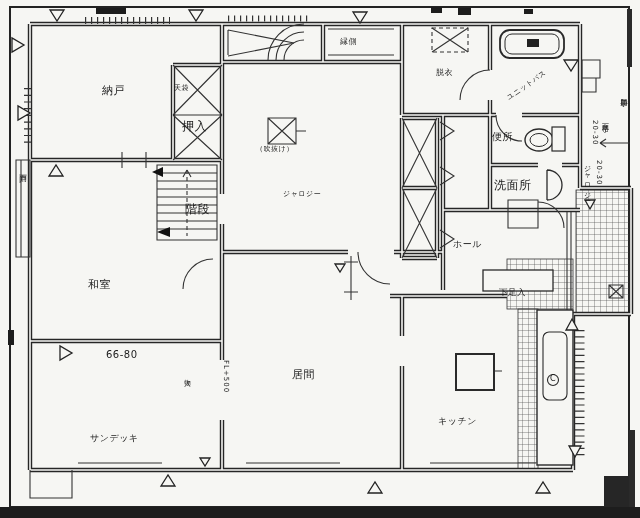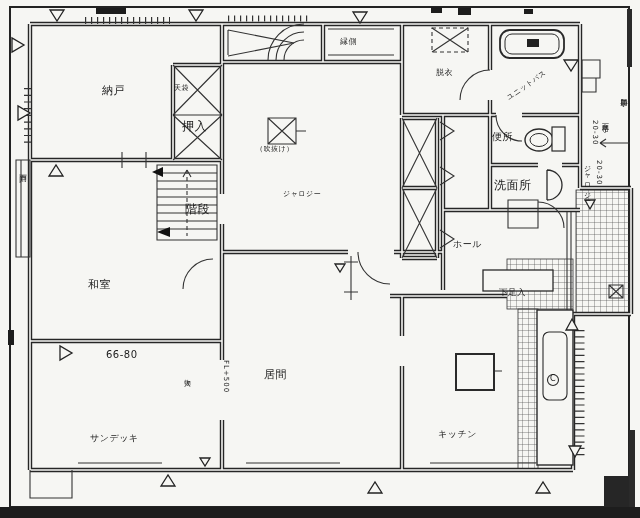--- a/index.html
+++ b/index.html
@@ -152,31 +152,31 @@
 
 <div class="lbl" style="left:102px;top:85px;font-size:11px">納戸</div>
 <div class="lbl" style="left:174px;top:85px;font-size:7px">天袋</div>
 <div class="lbl" style="left:182px;top:120px;font-size:12px">押入</div>
 <div class="lbl" style="left:88px;top:279px;font-size:11px">和室</div>
 <div class="lbl" style="left:185px;top:203px;font-size:12px">階段</div>
 <div class="lbl" style="left:90px;top:434px;font-size:9px">サンデッキ</div>
 <div class="lbl" style="left:106px;top:350px;font-size:10px">66-80</div>
 <div class="lbl v" style="left:222px;top:360px;font-size:7px">FL+500</div>
 <div class="lbl v" style="left:184px;top:374px;font-size:6.5px">物入</div>
-<div class="lbl" style="left:264px;top:369px;font-size:11px">居間</div>
+<div class="lbl" style="left:292px;top:369px;font-size:11px">居間</div>
 <div class="lbl" style="left:283px;top:191px;font-size:7px">ジャロジー</div>
 <div class="lbl" style="left:256px;top:146px;font-size:7px">（吹抜け）</div>
 <div class="lbl" style="left:340px;top:38px;font-size:8px">縁側</div>
 <div class="lbl" style="left:436px;top:69px;font-size:8px">脱衣</div>
 <div class="lbl rot" style="left:506px;top:96px;font-size:7px">ユニットバス</div>
 <div class="lbl" style="left:492px;top:132px;font-size:10px">便所</div>
 <div class="lbl" style="left:494px;top:179px;font-size:12px">洗面所</div>
 <div class="lbl" style="left:453px;top:240px;font-size:9px">ホール</div>
 <div class="lbl" style="left:499px;top:288px;font-size:8.5px">下足入</div>
-<div class="lbl" style="left:438px;top:430px;font-size:9px">キッチン</div>
+<div class="lbl" style="left:438px;top:417px;font-size:9px">キッチン</div>
 <div class="lbl" style="left:550px;top:375px;font-size:8px">C</div>
 <div class="lbl v" style="left:18px;top:168px;font-size:8px">雨戸</div>
 <div class="lbl v" style="left:620px;top:92px;font-size:7.5px">勝手口</div>
 <div class="lbl v" style="left:591px;top:120px;font-size:7px">20-30</div>
 <div class="lbl v" style="left:601px;top:118px;font-size:7px">面格子</div>
 <div class="lbl v" style="left:583px;top:160px;font-size:7px">ジャロジー</div>
 <div class="lbl v" style="left:595px;top:160px;font-size:7px">20-30</div>
 
 </div>
 

